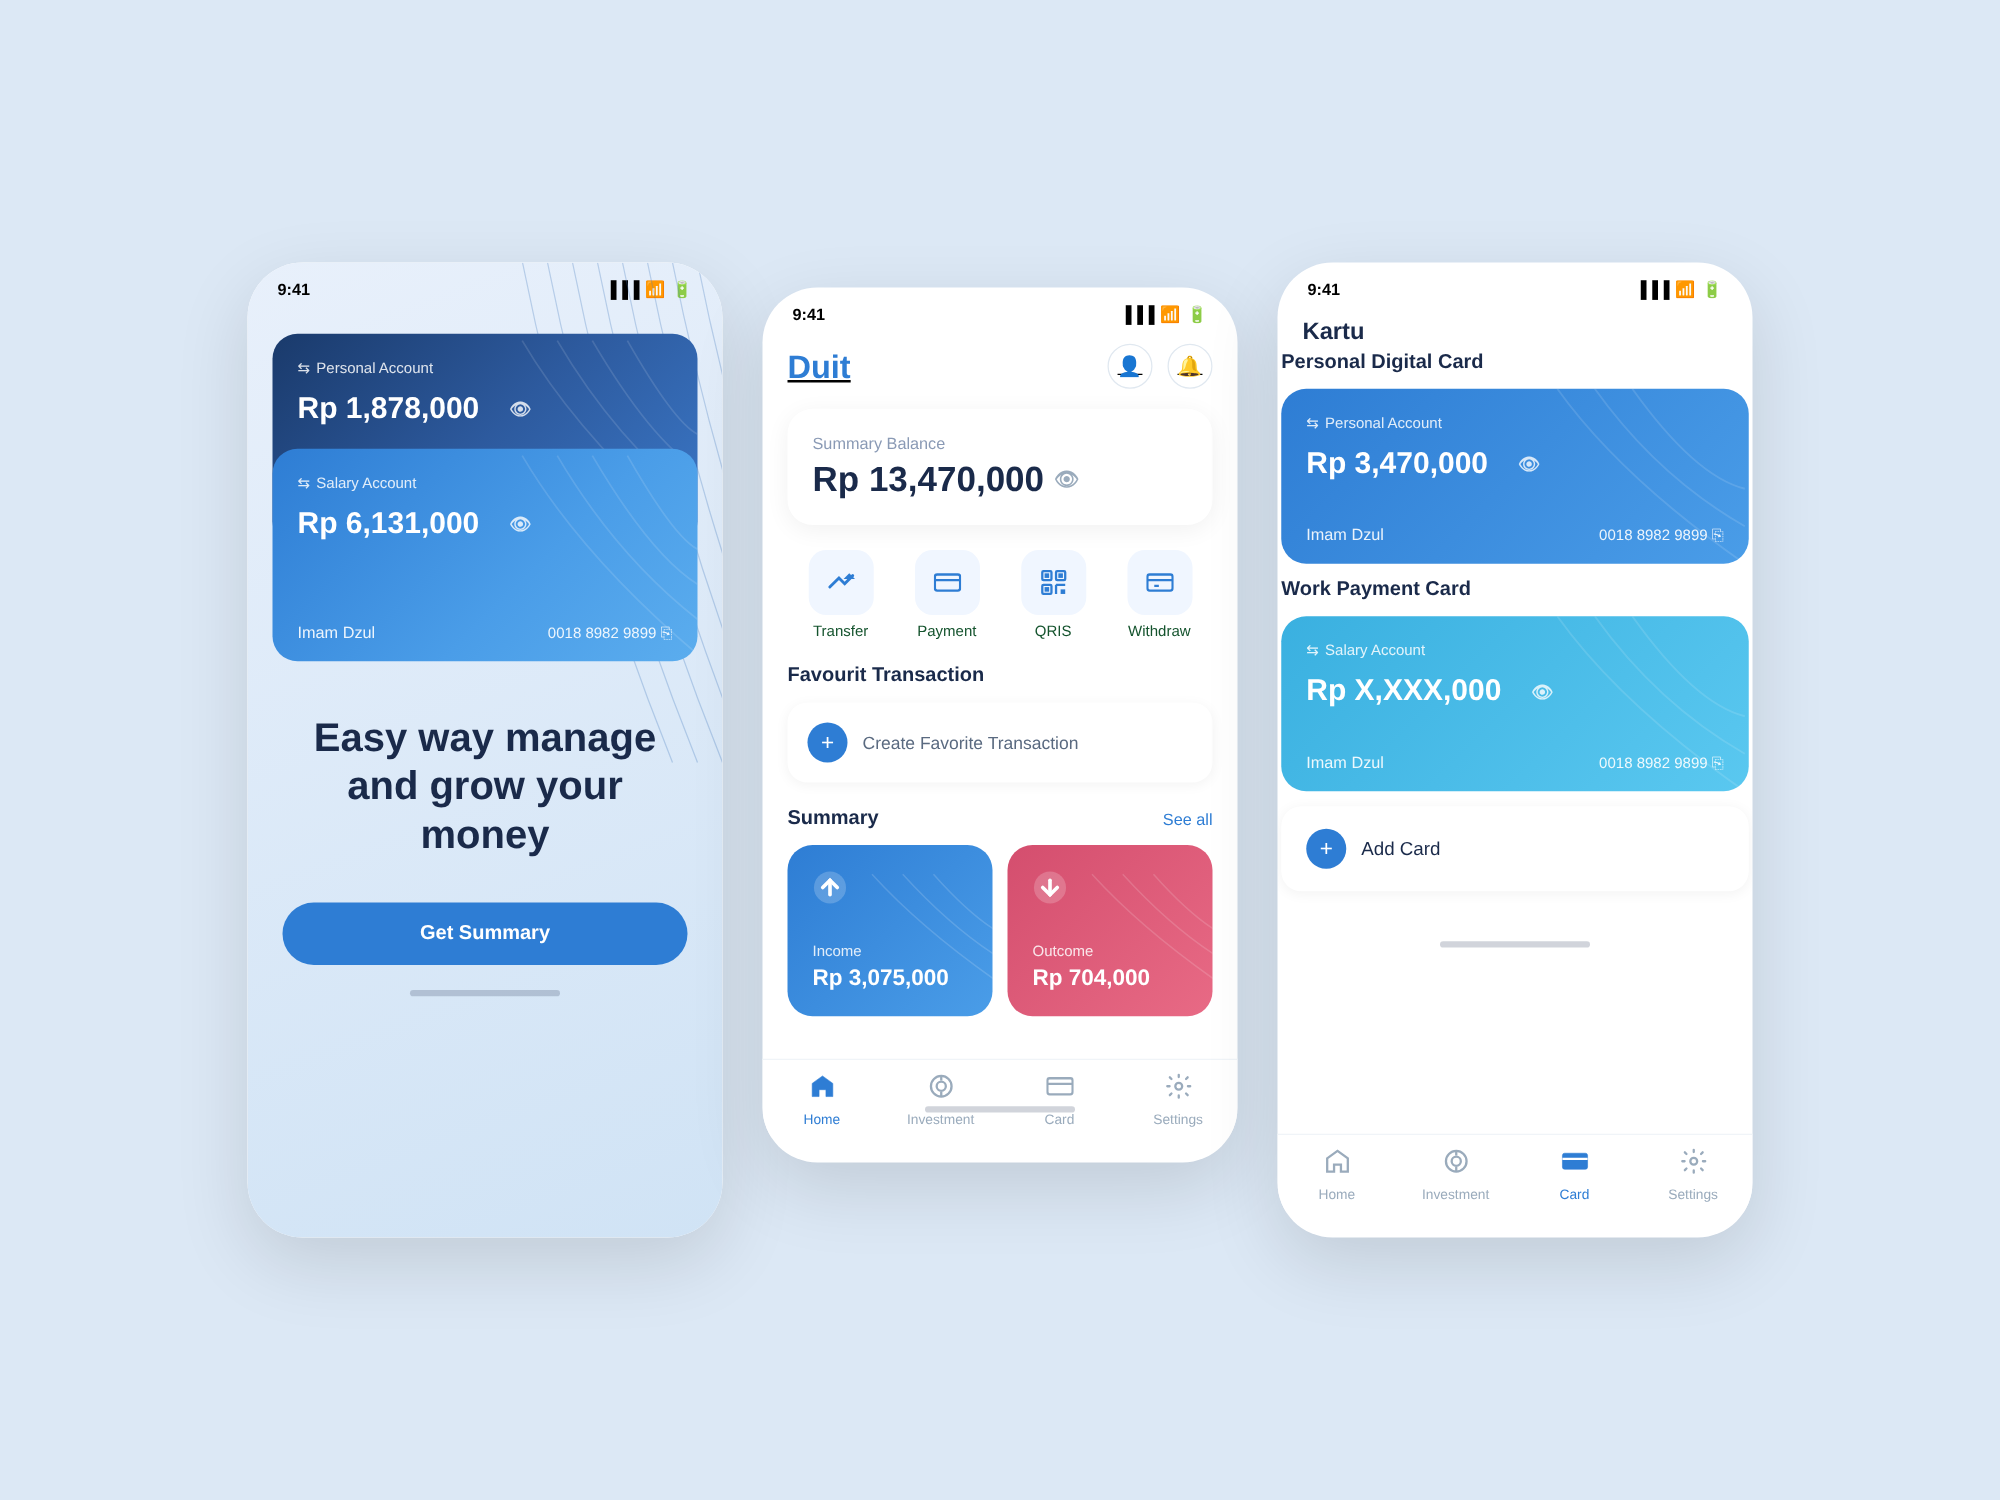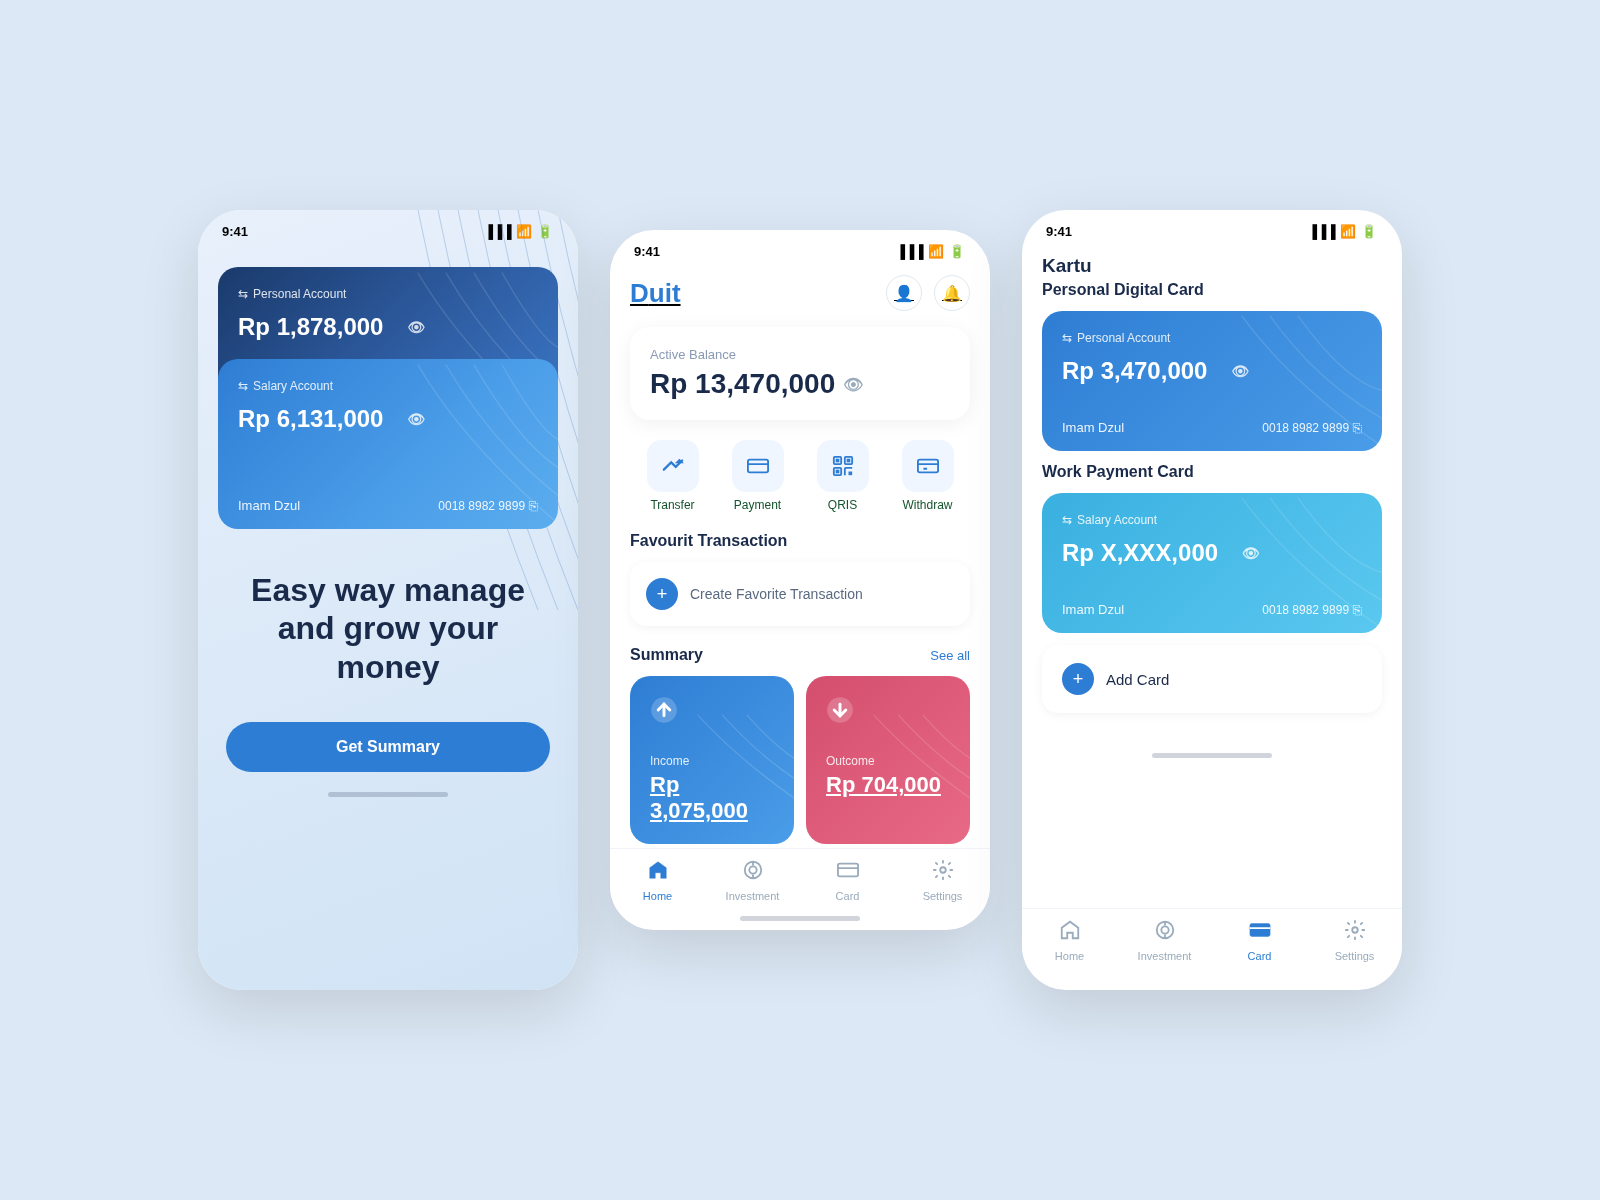--- a/index.html
+++ b/index.html
@@ -277,23 +277,22 @@
     .summary-icon {
       font-size: 22px;
       margin-bottom: 24px;
     }
     .summary-sublabel {
       font-size: 12px;
       opacity: 0.85;
       margin-bottom: 4px;
     }
     .summary-amount {
-      font-size: 22px;
+      font-size: 18px;
       font-weight: 700;
-      text-decoration: underline;
     }
     .summary-bg-lines {
       position: absolute;
       top: 0; right: -10px;
       width: 80%;
       height: 100%;
       opacity: 0.15;
     }
 
     
@@ -328,21 +327,21 @@
     .nav-label.active { color: #2e7dd4; }
 
     
     .page-title-large {
       font-size: 19px;
       font-weight: 700;
       color: #1a2a4a;
       padding: 8px 20px 4px;
     }
     .cards-content {
-      padding: 0 20px;
+      padding: 0 3px;
       overflow-y: auto;
     }
     .card-section-label {
       font-size: 16px;
       font-weight: 700;
       color: #1a2a4a;
       margin-bottom: 12px;
     }
     .digital-card {
       border-radius: 20px;
@@ -508,21 +507,21 @@
         <div class="app-logo">
           <span style="color:#2e7dd4">D</span><span>uit</span>
         </div>
         <div class="header-icons">
           <div class="header-icon-btn">👤</div>
           <div class="header-icon-btn">🔔</div>
         </div>
       </div>
 
       <div class="balance-card">
-        <div class="balance-label">Active Balance</div>
+        <div class="balance-label">Summary Balance</div>
         <div class="balance-amount">
           <span>Rp 13,470,000</span>
           <span style="font-size:16px; color:#9aabbc">👁</span>
         </div>
       </div>
 
       <div class="action-buttons">
         <div class="action-btn">
           <div class="action-icon">
             <svg width="22" height="22" viewBox="0 0 24 24" fill="#2e7dd4">

